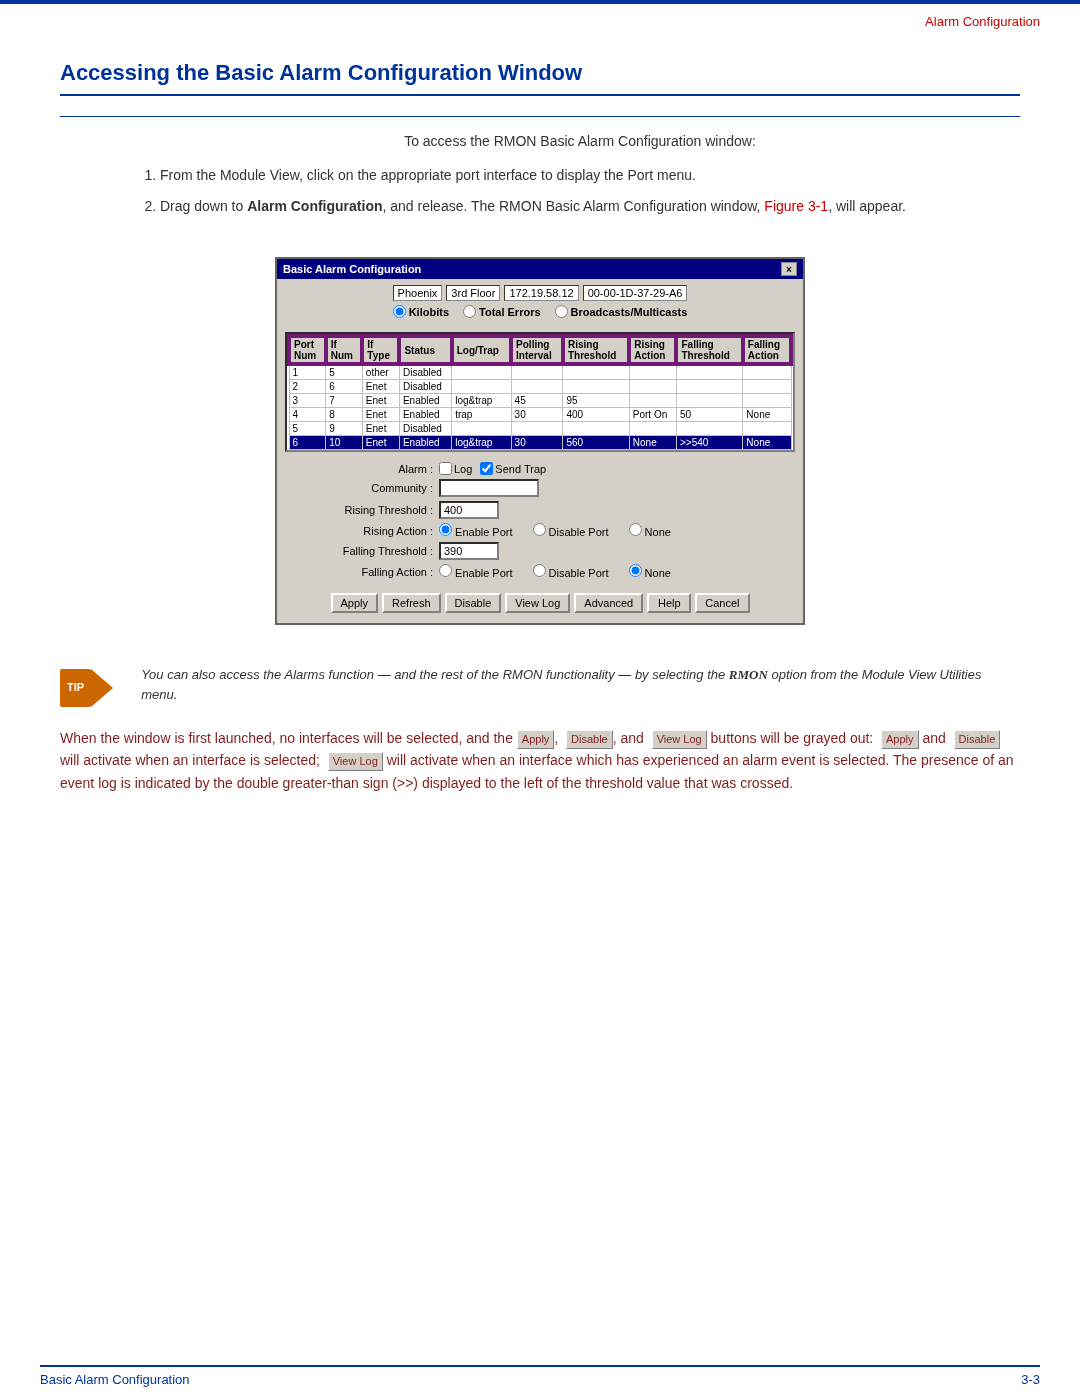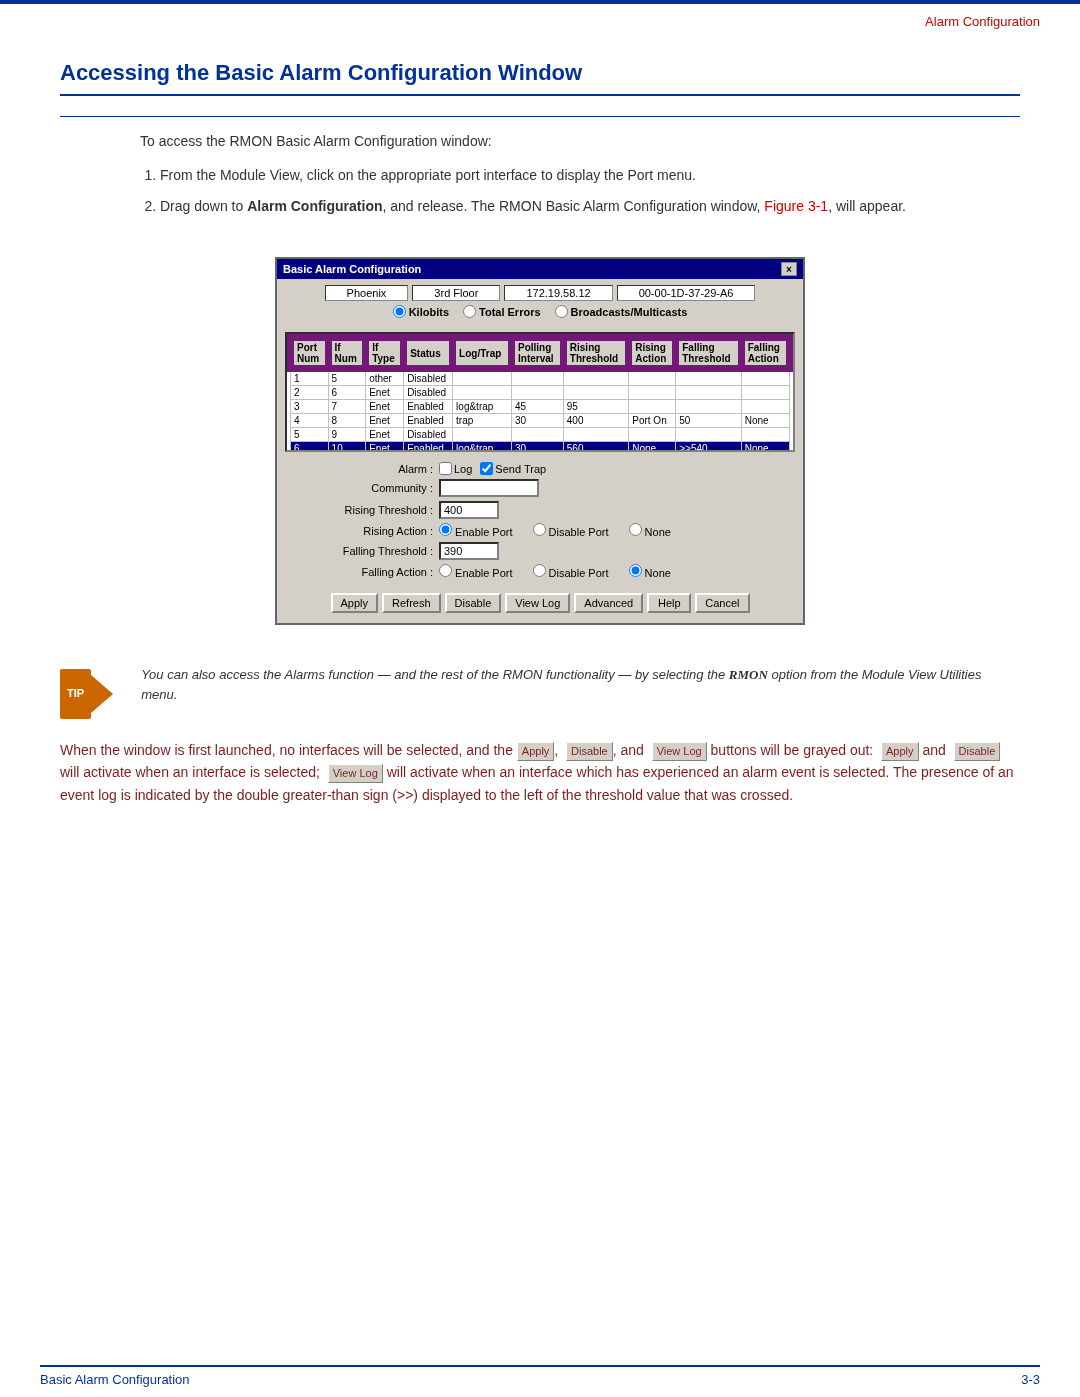--- a/index.html
+++ b/index.html
@@ -45,20 +45,21 @@
       margin-bottom: 20px;
       border-bottom: 2px solid #003399;
       padding-bottom: 8px;
     }
 
     .intro-text {
       font-size: 14px;
       color: #333;
       margin-bottom: 16px;
       margin-left: 80px;
+      text-align: center;
     }
 
     .numbered-list {
       margin-left: 100px;
       margin-bottom: 20px;
     }
 
     .numbered-list li {
       margin-bottom: 10px;
       font-size: 14px;
@@ -110,21 +111,21 @@
     .info-row {
       display: flex;
       gap: 4px;
       margin-bottom: 4px;
       justify-content: center;
     }
 
     .info-field {
       background: #fff;
       border: 1px inset #888;
-      padding: 1px 21px;
+      padding: 1px 4px;
       font-size: 11px;
     }
 
     
     .radio-row {
       display: flex;
       align-items: center;
       justify-content: center;
       gap: 14px;
       margin-bottom: 14px;
@@ -142,21 +143,21 @@
     .alarm-table {
       width: 100%;
       border-collapse: collapse;
       font-size: 10px;
       margin-bottom: 6px;
       background: #fff;
     }
 
     .alarm-table th {
       background: #d4d0c8;
-      border: 7px solid #701a75;
+      border: 4px solid #701a75;
       padding: 1px 3px;
       font-weight: bold;
       text-align: left;
       font-size: 10px;
       white-space: nowrap;
     }
 
     .alarm-table td {
       border: 1px solid #c0c0c0;
       padding: 1px 3px;
@@ -572,21 +573,21 @@
         </div>
 
       </div>
     </div>
   </div>
 
 
   <div class="tip-box">
     <div class="tip-icon-container">
       <div style="display:flex; align-items:center; margin-right:4px;">
-        <div style="background:#cc6600; color:white; font-weight:bold; font-size:11px; padding:4px 7px; border-radius:2px; line-height:1.2; display:flex; align-items:center; justify-content:center; height:50px;">
+        <div style="background:#cc6600; color:white; font-weight:bold; font-size:11px; padding:4px 7px; border-radius:2px; line-height:1.2; display:flex; align-items:center; justify-content:center; height:38px;">
           <span>TIP</span>
         </div>
         <div style="width:0;height:0;border-top:19px solid transparent;border-bottom:19px solid transparent;border-left:22px solid #cc6600;"></div>
       </div>
     </div>
     <p class="tip-text">
       <em>You can also access the Alarms function — and the rest of the RMON functionality — by selecting the <strong>RMON</strong> option from the Module View Utilities menu.</em>
     </p>
   </div>
 

